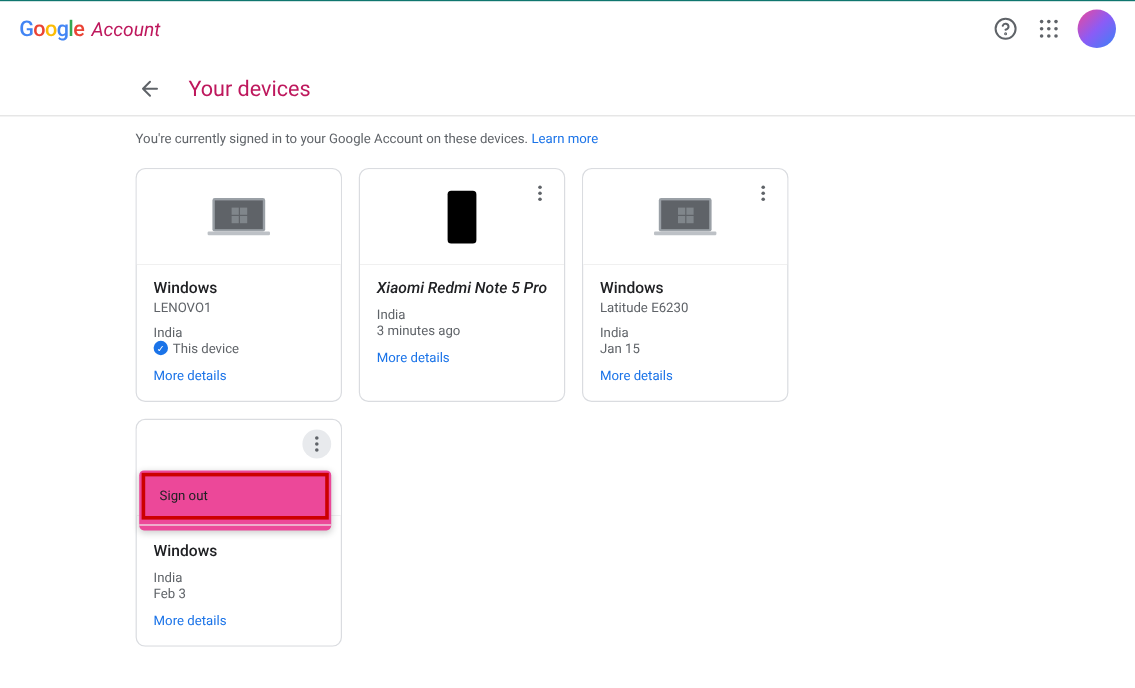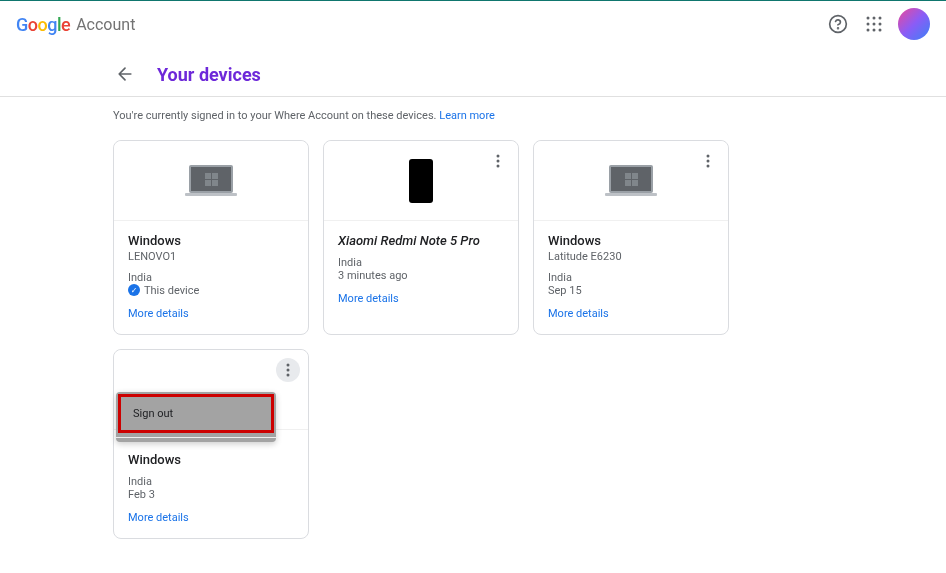--- a/index.html
+++ b/index.html
@@ -1,49 +1,49 @@
 <!DOCTYPE html>
 <html><head>
   <meta charset="utf-8">
   <style>
     * { margin: 0; padding: 0; box-sizing: border-box; }
     body { font-family: 'Google Sans', Roboto, Arial, sans-serif; background: #fff; color: #202124; width: 946px; }
     .top-header { height: 48px; border-top: 1px solid #0f766e; border-bottom: 1px solid #fff; display: flex; align-items: center; justify-content: space-between; padding: 0 16px; }
     .logo-area { display: flex; align-items: center; gap: 6px; }
     .google-logo { font-size: 18px; font-weight: 500; letter-spacing: -0.5px; }
     .g-b { color: #4285F4; } .g-r { color: #EA4335; } .g-y { color: #FBBC05; } .g-g { color: #34A853; }
-    .account-text { font-size: 16px; color: #737373; font-weight: 400; }
+    .account-text { font-size: 16px; color: #be185d; font-weight: 400; font-style: italic; }
     .header-right { display: flex; align-items: center; gap: 12px; }
     .header-icon { width: 24px; height: 24px; display: flex; align-items: center; justify-content: center; color: #5f6368; cursor: pointer; border-radius: 50%; }
     .avatar { width: 32px; height: 32px; border-radius: 50%; background: linear-gradient(135deg, #ec4899, #8b5cf6, #3b82f6); cursor: pointer; }
     .content { max-width: 752px; margin: 0 auto; padding: 0 16px; }
     .sub-header { display: flex; align-items: center; gap: 20px; padding: 14px 0 10px; }
     .back-arrow { width: 24px; height: 24px; cursor: pointer; color: #5f6368; display: flex; align-items: center; justify-content: center; }
-    .page-title { font-size: 18px; font-weight: 700; color: #6d28d9; }
+    .page-title { font-size: 18px; font-weight: 400; color: #be185d; }
     .divider { border-bottom: 1px solid #e0e0e0; margin: 0 -200px 12px; }
     .section-title { font-size: 17px; font-weight: 400; color: #202124; margin-bottom: 6px; margin-top: 4px; }
     .section-subtitle { font-size: 11px; color: #5f6368; margin-bottom: 18px; }
     .learn-more { color: #1a73e8; cursor: pointer; }
     .device-grid { display: flex; flex-wrap: wrap; gap: 14px; }
-    .device-card { width: 196px; border: 1px solid #dadce0; border-radius: 8px; position: relative; background: #fff; }
+    .device-card { width: 172px; border: 1px solid #dadce0; border-radius: 8px; position: relative; background: #fff; }
     .device-top { height: 80px; background: #fff; border-bottom: 1px solid #f0f0f0; display: flex; align-items: center; justify-content: center; position: relative; border-radius: 8px 8px 0 0; }
     .more-btn { position: absolute; top: 8px; right: 8px; width: 24px; height: 24px; display: flex; align-items: center; justify-content: center; cursor: pointer; color: #5f6368; border-radius: 50%; }
     .more-btn.active { background: #e8eaed; }
     .device-body { padding: 12px 14px 14px; }
     .device-name { font-size: 13px; font-weight: 500; color: #202124; margin-bottom: 2px; }
     .device-model { font-size: 11px; color: #5f6368; margin-bottom: 8px; }
     .device-loc { font-size: 11px; color: #5f6368; }
     .device-time { font-size: 11px; color: #5f6368; margin-bottom: 10px; }
     .this-device { font-size: 11px; color: #5f6368; display: flex; align-items: flex-start; gap: 4px; margin-bottom: 10px; }
     .check-icon { width: 12px; height: 12px; background: #1a73e8; border-radius: 50%; display: flex; align-items: center; justify-content: center; }
     .check-icon::after { content: '✓'; color: #fff; font-size: 8px; }
     .more-details { font-size: 11px; color: #1a73e8; cursor: pointer; }
     .laptop-svg { width: 56px; height: 36px; }
     .phone-svg { width: 24px; height: 44px; background: #000; border-radius: 3px; }
-    .popup-menu { position: absolute; top: 42px; left: 2px; width: 160px; background: #a3a3a3; box-shadow: 0 2px 6px rgba(0,0,0,0.2); border-radius: 4px; z-index: 10; }
+    .popup-menu { position: absolute; top: 42px; left: 2px; width: 160px; background: #ec4899; box-shadow: 0 2px 6px rgba(0,0,0,0.2); border-radius: 4px; z-index: 10; }
     .popup-item { padding: 10px 12px; font-size: 11px; color: #202124; cursor: pointer; }
     .popup-item.highlighted { border: 3px solid #cc0000; margin: 2px; }
     .divider-line { border-top: 1px solid #eee; margin: 4px 0; }
   </style>
 </head>
 <body>
 
 <div class="top-header">
   <div class="logo-area">
     <span class="google-logo"><span class="g-b">G</span><span class="g-r">o</span><span class="g-y">o</span><span class="g-b">g</span><span class="g-g">l</span><span class="g-r">e</span></span>
@@ -81,21 +81,21 @@
           <path d="M19 12H5M12 19l-7-7 7-7" stroke-linecap="round" stroke-linejoin="round"></path>
         </svg>
     </div>
     <div class="page-title">Your devices</div>
   </div>
 </div>
 <div class="divider"></div>
 
 <div class="content">
   <div class="section-subtitle">
-    <span>You're currently signed in to your Where Account on these devices. </span><span class="learn-more">Learn more</span>
+    <span>You're currently signed in to your Google Account on these devices. </span><span class="learn-more">Learn more</span>
   </div>
 
   <div class="device-grid">
 
     <div class="device-card">
       <div class="device-top">
         <svg class="laptop-svg" viewBox="0 0 56 36">
             <rect x="6" y="2" width="44" height="28" rx="2" fill="#9aa0a6"></rect>
             <rect x="8" y="4" width="40" height="24" fill="#5f6368"></rect>
             <rect x="22" y="10" width="6" height="6" fill="#80868b"></rect>
@@ -152,21 +152,21 @@
             <rect x="29" y="10" width="6" height="6" fill="#80868b"></rect>
             <rect x="22" y="17" width="6" height="6" fill="#80868b"></rect>
             <rect x="29" y="17" width="6" height="6" fill="#80868b"></rect>
             <rect x="2" y="30" width="52" height="3" rx="1" fill="#bdc1c6"></rect>
           </svg>
       </div>
       <div class="device-body">
         <div class="device-name">Windows</div>
         <div class="device-model">Latitude E6230</div>
         <div class="device-loc">India</div>
-        <div class="device-time">Sep 15</div>
+        <div class="device-time">Jan 15</div>
         <div class="more-details">More details</div>
       </div>
     </div>
 
     <div class="device-card">
       <div class="device-top" style="overflow:hidden;">
         <div class="more-btn active">
           <svg width="16" height="16" viewBox="0 0 16 16" fill="currentColor">
               <circle cx="8" cy="3" r="1.5"></circle>
               <circle cx="8" cy="8" r="1.5"></circle>

